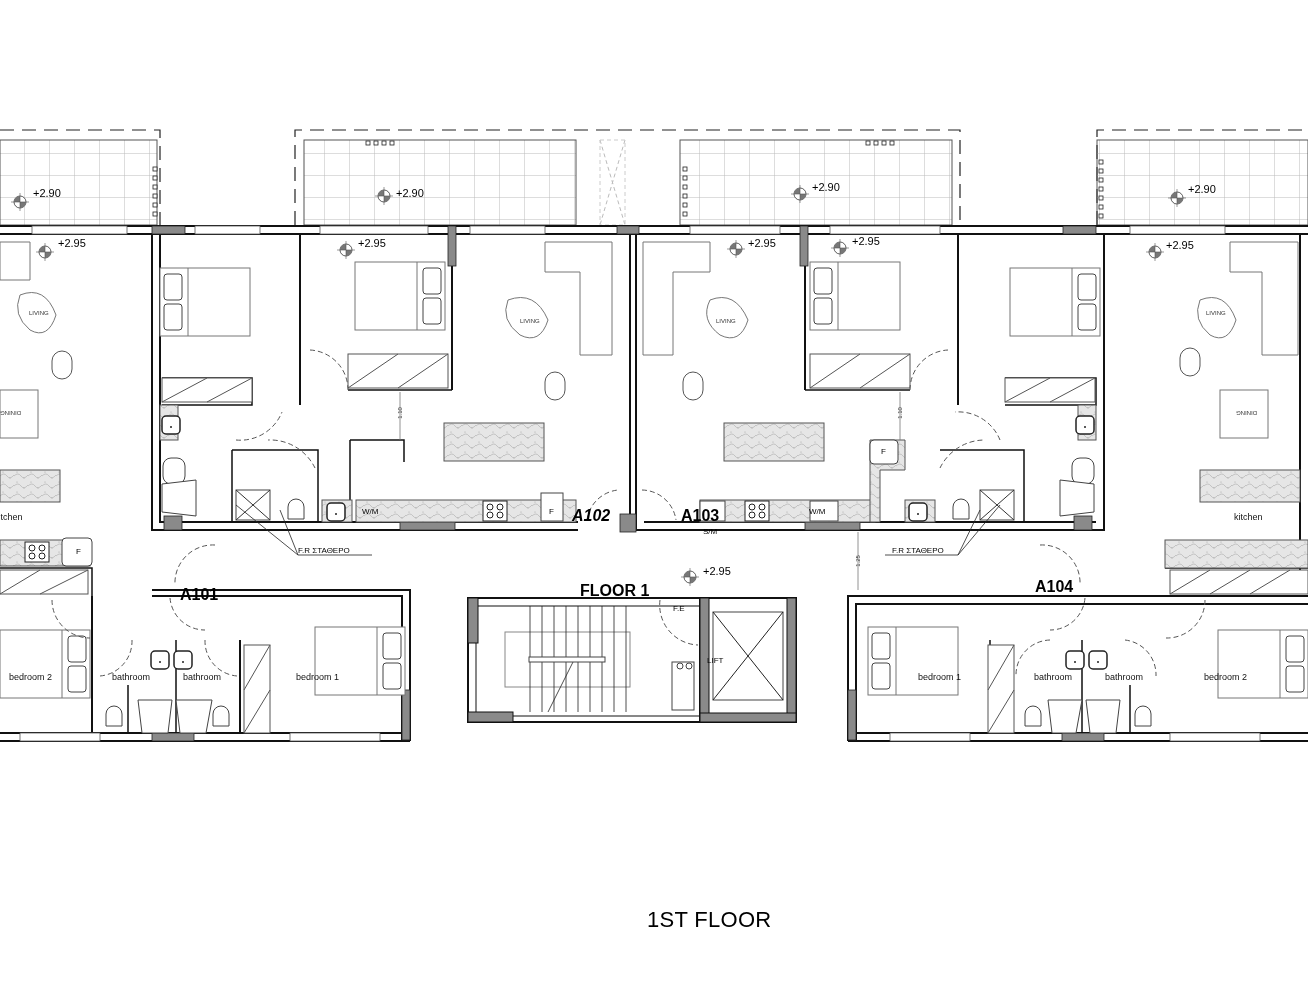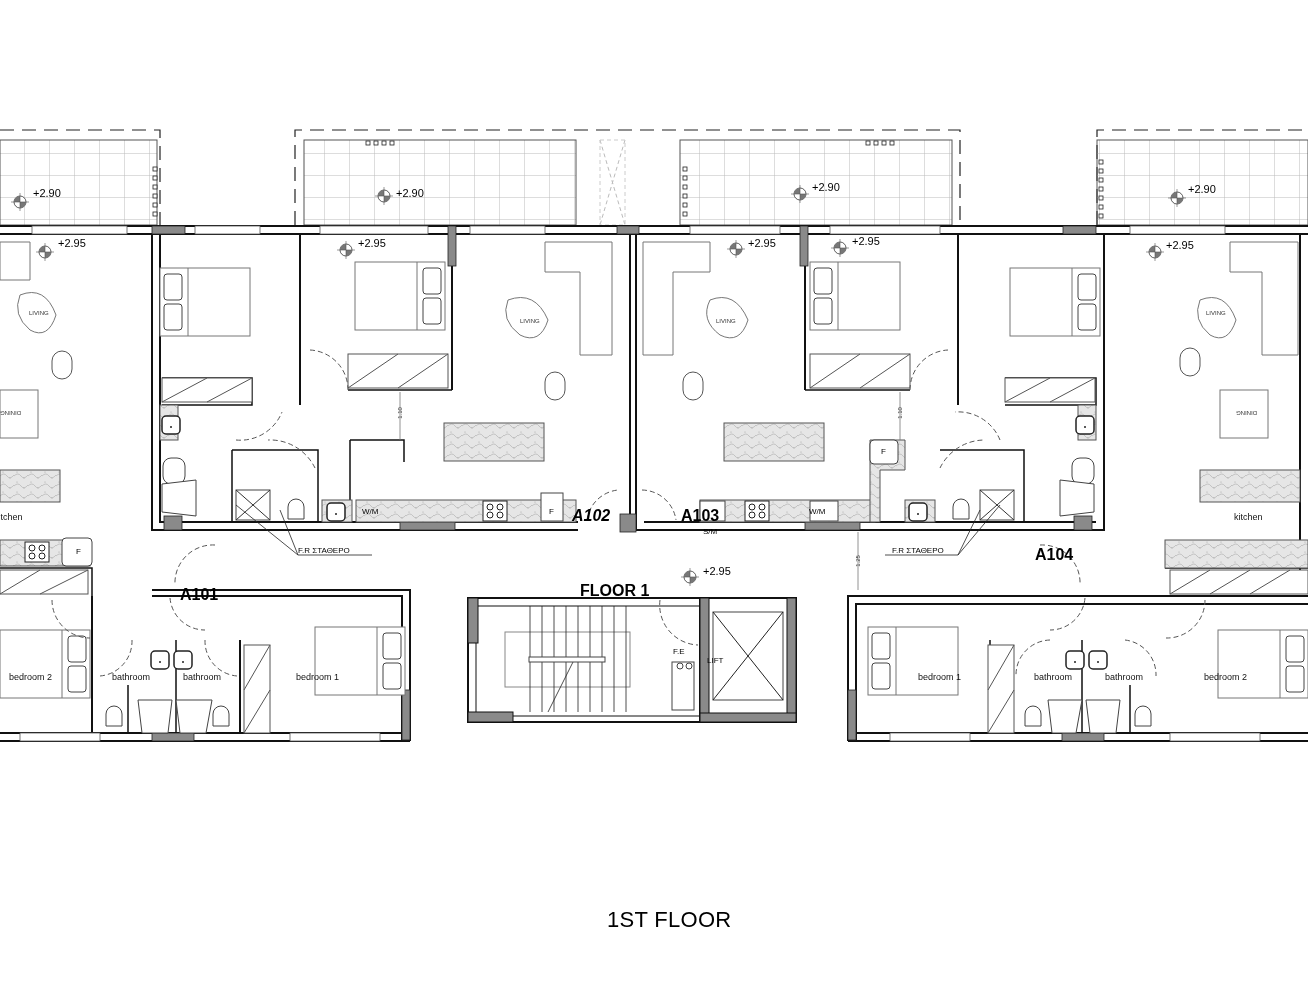--- a/index.html
+++ b/index.html
@@ -4,21 +4,21 @@
 <style>
   html,body{margin:0;padding:0;background:#ffffff;}
   body{width:1308px;height:981px;position:relative;overflow:hidden;font-family:"Liberation Sans",sans-serif;color:#000;}
   #plan{position:absolute;left:0;top:0;}
   .lbl{position:absolute;white-space:nowrap;line-height:1;}
   .unit{font-weight:bold;font-size:16px;}
   .room{font-size:9px;color:#111;}
   .lvl{font-size:11px;}
   .small{font-size:8px;}
   .tiny{font-size:6px;color:#333;}
-  .title{font-size:22px;letter-spacing:0.3px;}
+  .title{font-size:22px;letter-spacing:0.3px;margin-left:40px;}
   .floorlbl{font-weight:bold;font-size:16px;}
 </style>
 </head>
 <body>
 
 <svg id="plan" width="1308" height="981" viewBox="0 0 1308 981" xmlns="http://www.w3.org/2000/svg">
   <defs>
     <pattern id="grid" width="25" height="22" patternUnits="userSpaceOnUse">
       <path d="M25 0 V22 M0 22 H25" stroke="#bbb" stroke-width="1" fill="none"></path>
     </pattern>
@@ -366,28 +366,28 @@
 <div class="lbl room" style="left:1034px;top:673px;">bathroom</div>
 <div class="lbl room" style="left:1105px;top:673px;">bathroom</div>
 <div class="lbl room" style="left:1204px;top:673px;">bedroom 2</div>
 
 <div class="lbl small" style="left:362px;top:508px;">W/M</div>
 <div class="lbl small" style="left:549px;top:508px;">F</div>
 <div class="lbl small" style="left:703px;top:528px;">S/M</div>
 <div class="lbl small" style="left:809px;top:508px;">W/M</div>
 <div class="lbl small" style="left:881px;top:448px;">F</div>
 <div class="lbl small" style="left:76px;top:548px;">F</div>
-<div class="lbl small" style="left:673px;top:648px;">F.E</div>
+<div class="lbl small" style="left:673px;top:605px;">F.E</div>
 <div class="lbl small" style="left:707px;top:657px;">LIFT</div>
 <div class="lbl small" style="left:298px;top:547px;">F.R ΣΤΑΘΕΡΟ</div>
 <div class="lbl small" style="left:892px;top:547px;">F.R ΣΤΑΘΕΡΟ</div>
 
 <div class="lbl tiny" style="left:394px;top:410px;transform:rotate(-90deg);">1.10</div>
 <div class="lbl tiny" style="left:894px;top:410px;transform:rotate(-90deg);">1.10</div>
 <div class="lbl tiny" style="left:852px;top:558px;transform:rotate(-90deg);">1.25</div>
 
 <div class="lbl unit" style="left:180px;top:587px;">A101</div>
 <div class="lbl unit" style="left:572px;top:508px;font-style:italic;">A102</div>
 <div class="lbl unit" style="left:673px;top:508px;margin-left:8px;">A103</div>
-<div class="lbl unit" style="left:1035px;top:547px;">A104</div>
+<div class="lbl unit" style="left:1035px;top:579px;">A104</div>
 <div class="lbl floorlbl" style="left:580px;top:583px;">FLOOR 1</div>
 
 <div class="lbl title" style="left:607px;top:909px;">1ST FLOOR</div>
 
 </body></html>

